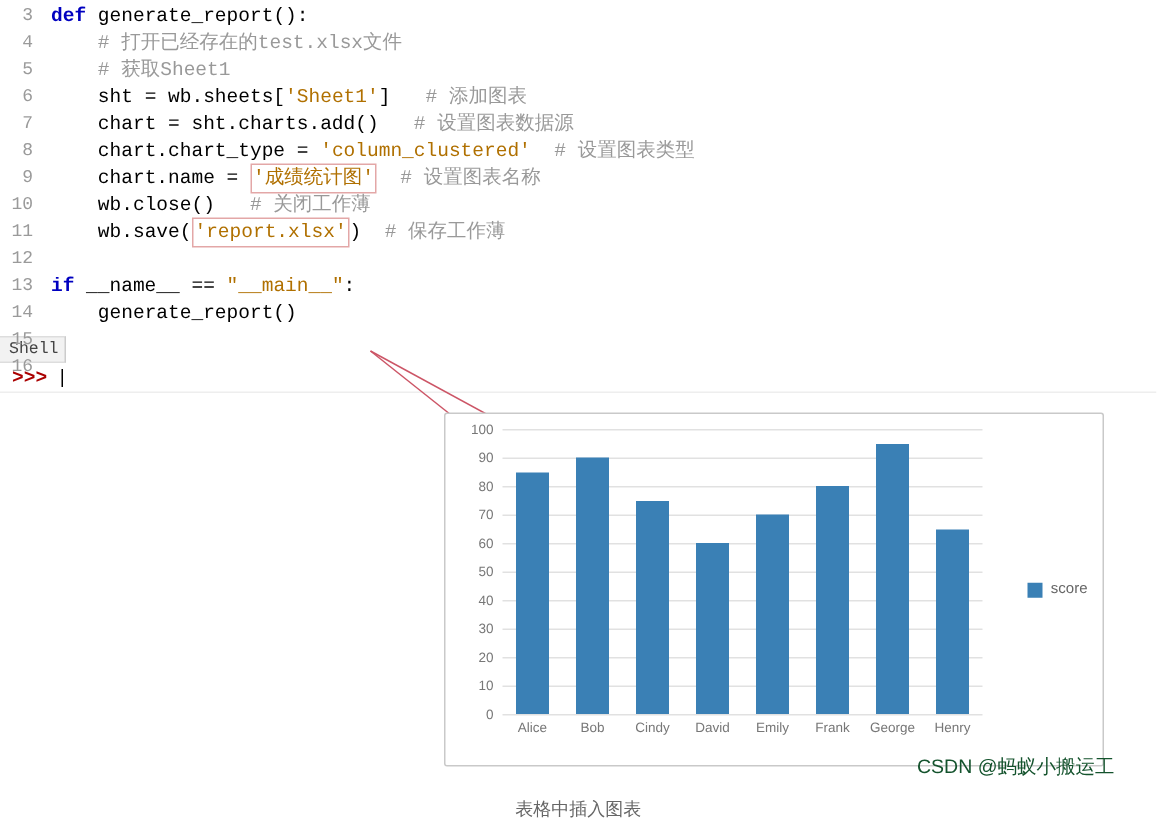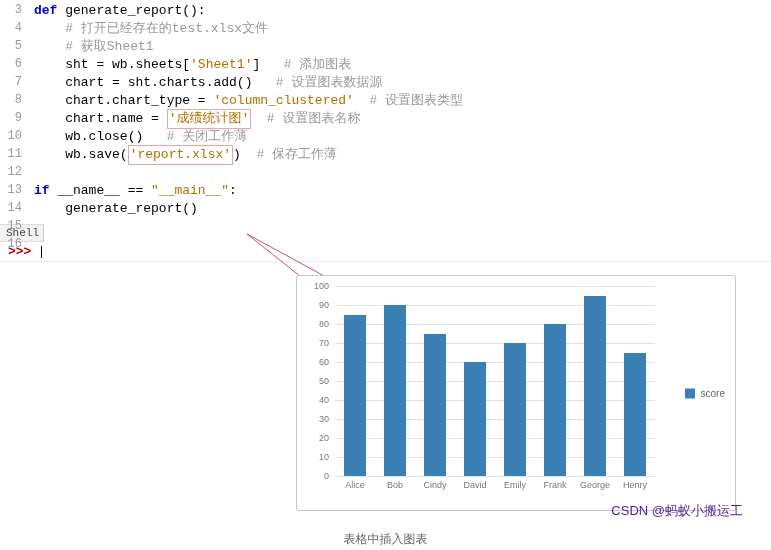--- a/index.html
+++ b/index.html
@@ -21,21 +21,21 @@
   .plot { position: absolute; left: 38px; top: 10px; width: 320px; height: 190px; }
   .grid-line { position: absolute; left: 0; width: 100%; border-top: 1px solid #e1e1e1; }
   .ytick { position: absolute; right: 100%; margin-right: 6px; font-size: 9px; color: #777; transform: translateY(-50%); }
   .bars { position: absolute; left: 0; bottom: 0; width: 100%; height: 100%; display: flex; justify-content: space-around; align-items: flex-end; }
   .bar-slot { width: 24px; display: flex; flex-direction: column; align-items: center; }
   .bar { width: 22px; background: #3a80b5; }
   .xtick { position: absolute; top: 100%; font-size: 9px; color: #777; text-align: center; width: 40px; transform: translateX(-50%); padding-top: 4px; }
   .legend { position: absolute; right: 10px; top: 50%; transform: translateY(-50%); display: flex; align-items: center; font-size: 10px; color: #666; }
   .swatch { width: 10px; height: 10px; background: #3a80b5; margin-right: 6px; }
   .arrow { position: absolute; left: 245px; top: 232px; pointer-events: none; }
-  .watermark { position: absolute; right: 28px; bottom: 30px; font-size: 13px; color: #4c1d95; font-family: Arial, "Microsoft YaHei", sans-serif; }
+  .watermark { position: absolute; right: 28px; bottom: 30px; font-size: 13px; color: #14532d; font-family: Arial, "Microsoft YaHei", sans-serif; }
   .caption { position: absolute; left: 50%; bottom: 2px; transform: translateX(-50%); font-size: 12px; color: #666; font-family: "Microsoft YaHei", Arial, sans-serif; }
   .hl { border: 1px solid rgba(200,80,80,0.5); display:inline-block; padding:0 1px; margin:-1px 0; }
 </style>
 </head>
 <body>
 
 <div class="editor">
   <div class="gutter">
     <div>3</div>
     <div>4</div>

